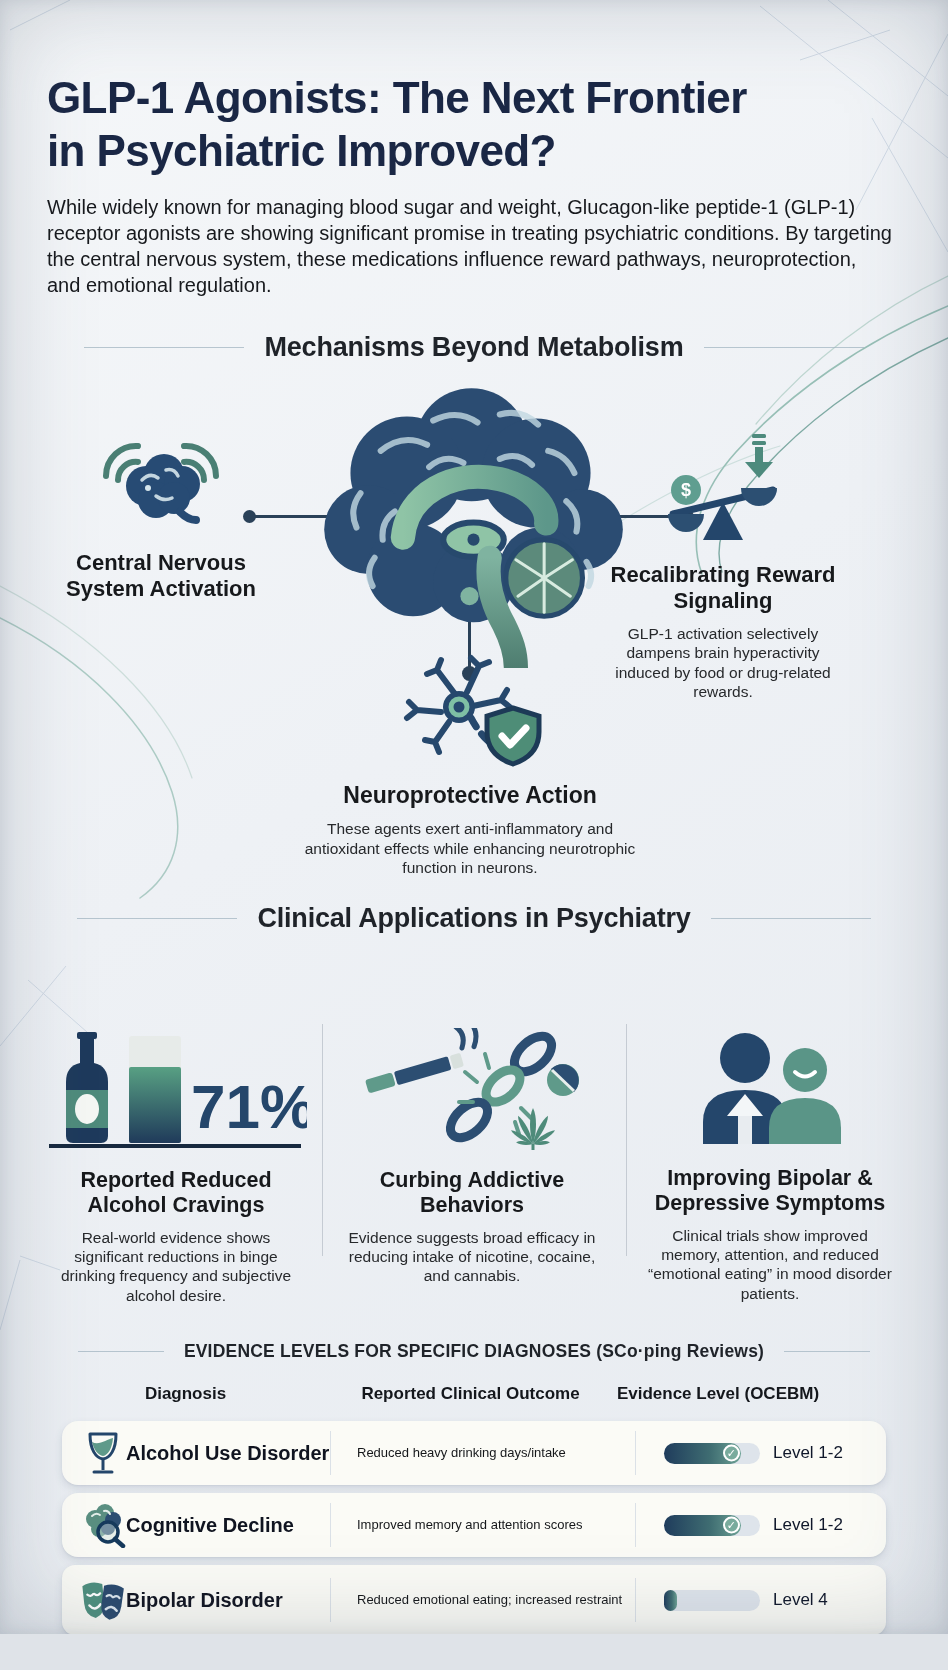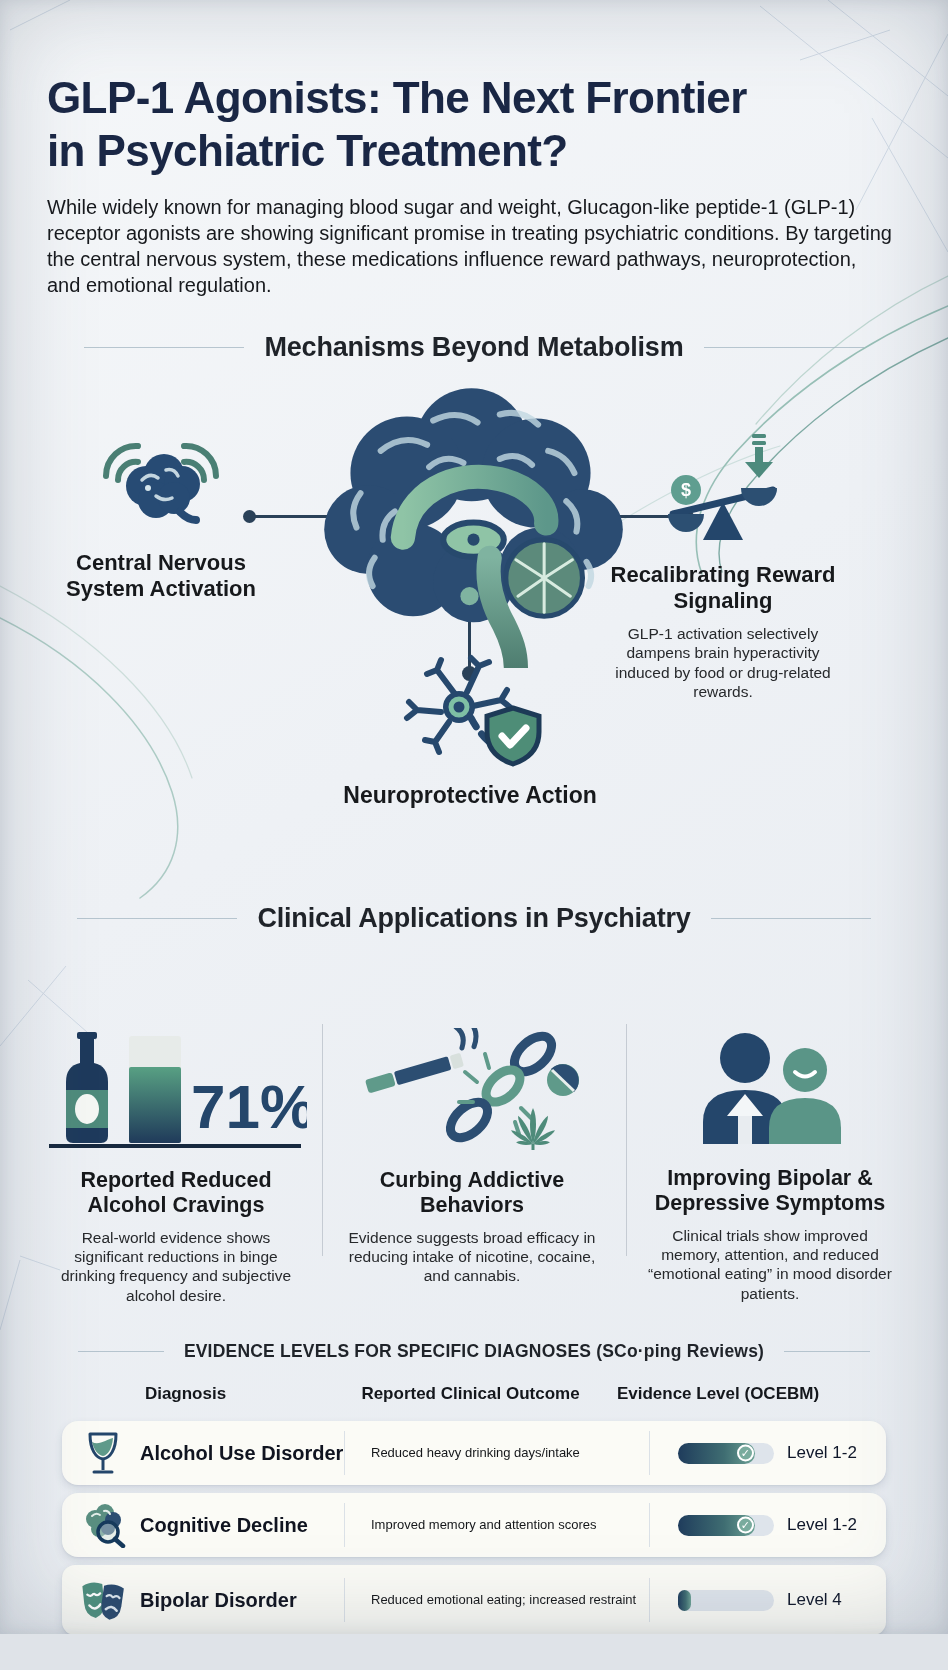--- a/index.html
+++ b/index.html
@@ -60,21 +60,21 @@
   #th-0{left:108px;width:155px;}
   #th-1{left:348px;width:245px;}
   #th-2{left:612px;width:212px;}
   .trow{position:absolute;left:62px;width:824px;background:#fbfbf6;border-radius:16px;
     box-shadow:0 4px 9px rgba(50,70,100,.13),0 1px 2px rgba(50,70,100,.08);
     display:flex;align-items:center;}
   #row-0{top:1421px;height:64px;}
   #row-1{top:1493px;height:64px;}
   #row-2{top:1565px;height:70px;border-radius:13px;}
   .ricon{width:46px;height:46px;margin-left:18px;flex:none;}
-  .dname{width:204px;margin-left:14px;font-size:20px;font-weight:700;color:#101420;}
+  .dname{width:204px;margin-left:0;font-size:20px;font-weight:700;color:#101420;}
   .rdiv{width:1px;height:44px;background:#dbe1e7;flex:none;}
   .outcome{width:304px;padding-left:26px;box-sizing:border-box;font-size:13px;line-height:1.22;color:#15171a;}
   .levelwrap{display:flex;align-items:center;margin-left:28px;}
   .pill-track{position:relative;width:96px;height:21px;border-radius:11px;background:#dee4eb;flex:none;}
   .pill-fill{position:relative;height:100%;border-radius:11px;
     background:linear-gradient(90deg,#1f3c5c,#3f6d72 60%,#6da295);}
   .pill-check{position:absolute;right:1px;top:50%;transform:translateY(-50%);
     width:17px;height:17px;border-radius:50%;background:#79ab9d;border:2px solid #fff;
     color:#fff;font-size:11px;line-height:1;display:flex;align-items:center;justify-content:center;box-sizing:border-box;}
   .level{margin-left:13px;font-size:17px;color:#0f172a;}
@@ -102,21 +102,21 @@
       <path d="M948,338 C864,376 796,428 748,486 C722,518 714,548 722,572" stroke="#4f8b80" stroke-width="1.4" opacity=".7"></path>
       <path d="M948,276 C876,310 808,362 756,424" stroke="#9cc3b8" stroke-width="1.2" opacity=".6"></path>
       <path d="M0,618 C84,660 150,724 172,792 C186,836 174,874 140,898" stroke="#7fb0a4" stroke-width="1.5" opacity=".6"></path>
       <path d="M0,586 C96,636 168,706 192,778" stroke="#a9cabf" stroke-width="1.2" opacity=".5"></path>
       <path d="M560,560 C620,520 700,470 780,446" stroke="#9cc3b8" stroke-width="1.1" opacity=".4"></path>
     </g>
   </svg>
 
   <h1 class="title">
     <span>GLP-1 Agonists: The Next Frontier</span><br>
-    <span>in Psychiatric Treatment?</span>
+    <span>in Psychiatric Improved?</span>
   </h1>
   <p class="intro">While widely known for managing blood sugar and weight, Glucagon-like peptide-1 (GLP-1) receptor agonists are showing significant promise in treating psychiatric conditions. By targeting the central nervous system, these medications influence reward pathways, neuroprotection, and emotional regulation.</p>
 
   <div class="sec-head" id="mech-head">
     <span class="rule"></span>
     <h2>Mechanisms Beyond Metabolism</h2>
     <span class="rule"></span>
   </div>
 
   <div class="conn" id="conn-h1"></div>
@@ -237,20 +237,21 @@
           <path d="M64,70 L50,90 M50,90 L40,88 M50,90 L54,100"></path>
         </g>
         <circle cx="74" cy="55" r="16" fill="#26486d"></circle>
         <circle cx="74" cy="55" r="8" fill="none" stroke="#7fc0a4" stroke-width="5"></circle>
         <path d="M86,66 Q100,92 118,98" fill="none" stroke="#26486d" stroke-width="7" stroke-linecap="round" stroke-dasharray="10 9"></path>
         <path d="M128,56 L154,64 L154,80 C154,97 143,107 128,112 C113,107 102,97 102,80 L102,64 Z" fill="#4e8d77" stroke="#1d3a57" stroke-width="5"></path>
         <path d="M117,84 l8,9 l16,-17" fill="none" stroke="#ffffff" stroke-width="7" stroke-linecap="round" stroke-linejoin="round"></path>
       </svg>
     </span>
     <h3>Neuroprotective Action</h3>
+    <p>These agents exert anti-inflammatory and antioxidant effects while enhancing neurotrophic function in neurons.</p>
   </div>
 
   <div class="sec-head" id="apps-head">
     <span class="rule"></span>
     <h2>Clinical Applications in Psychiatry</h2>
     <span class="rule"></span>
   </div>
 
   <div class="vdiv" id="vdiv-1"></div>
   <div class="vdiv" id="vdiv-2"></div>

